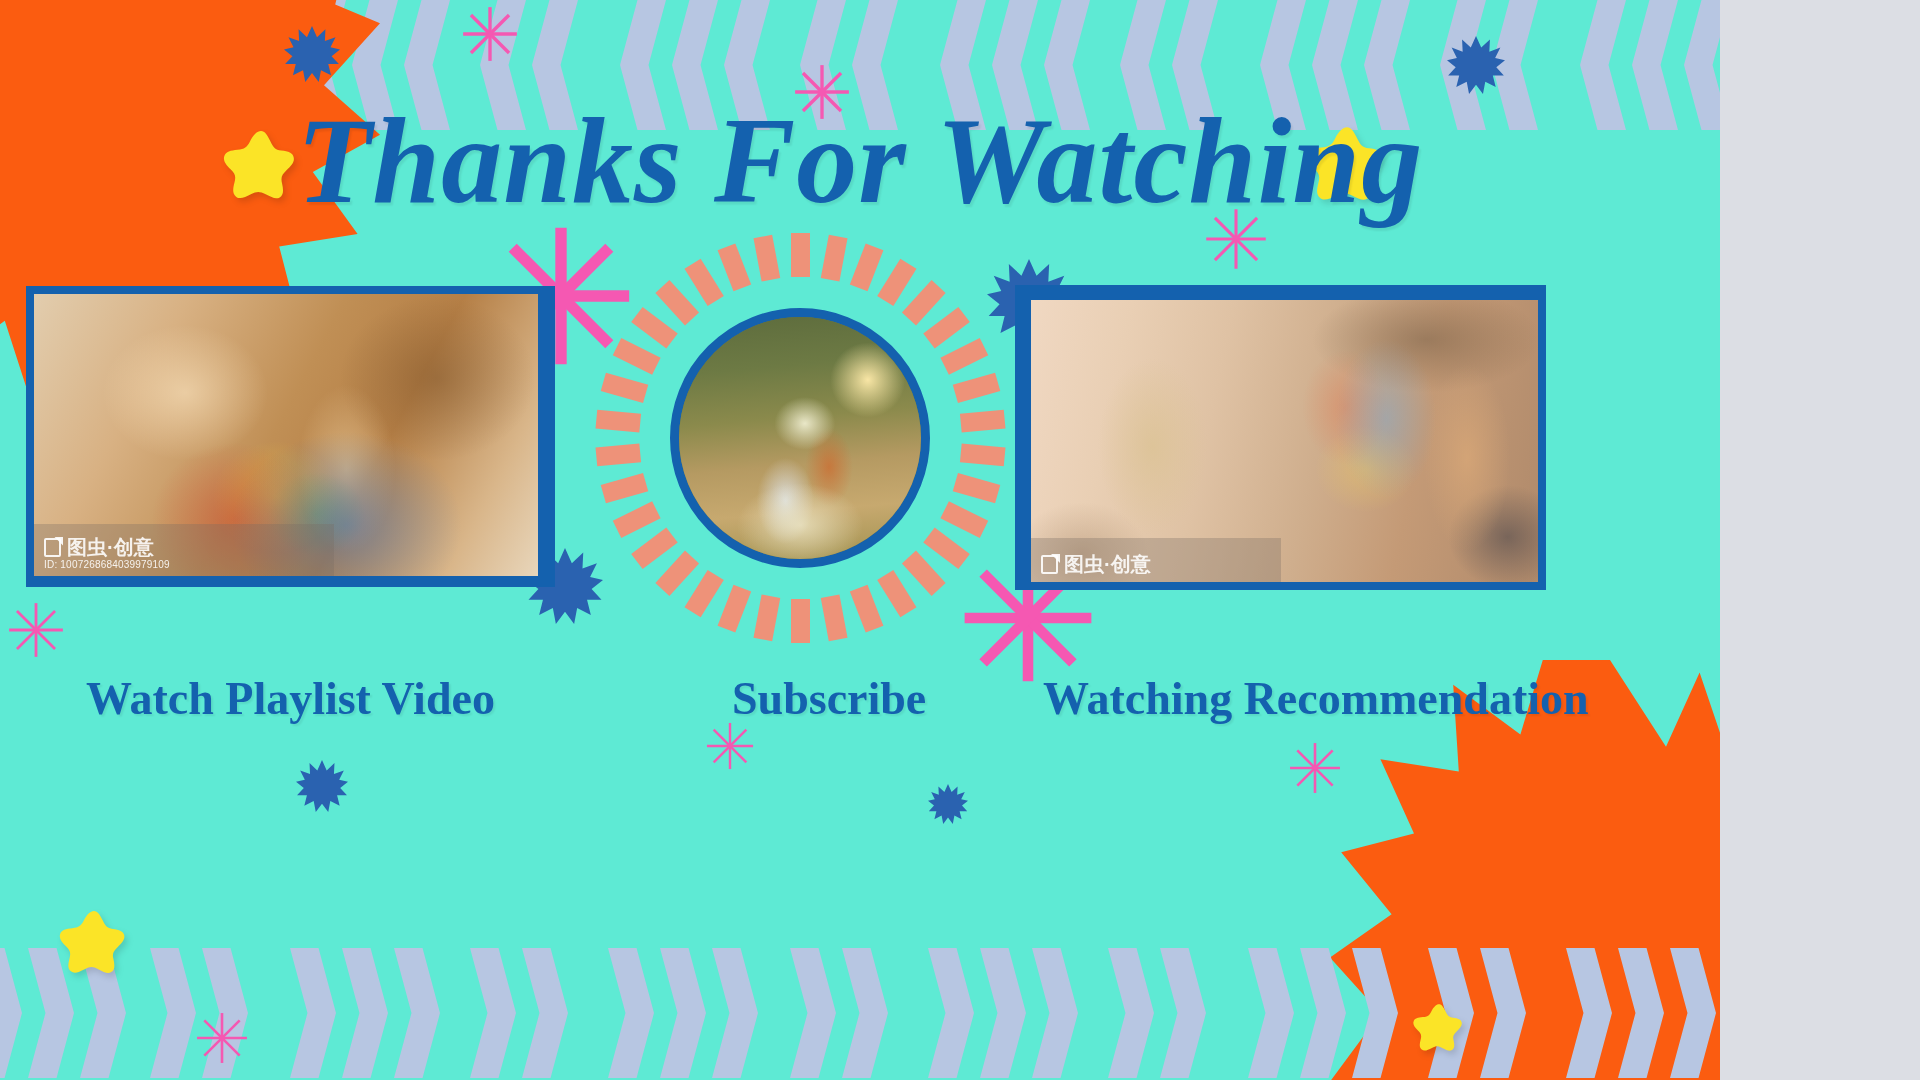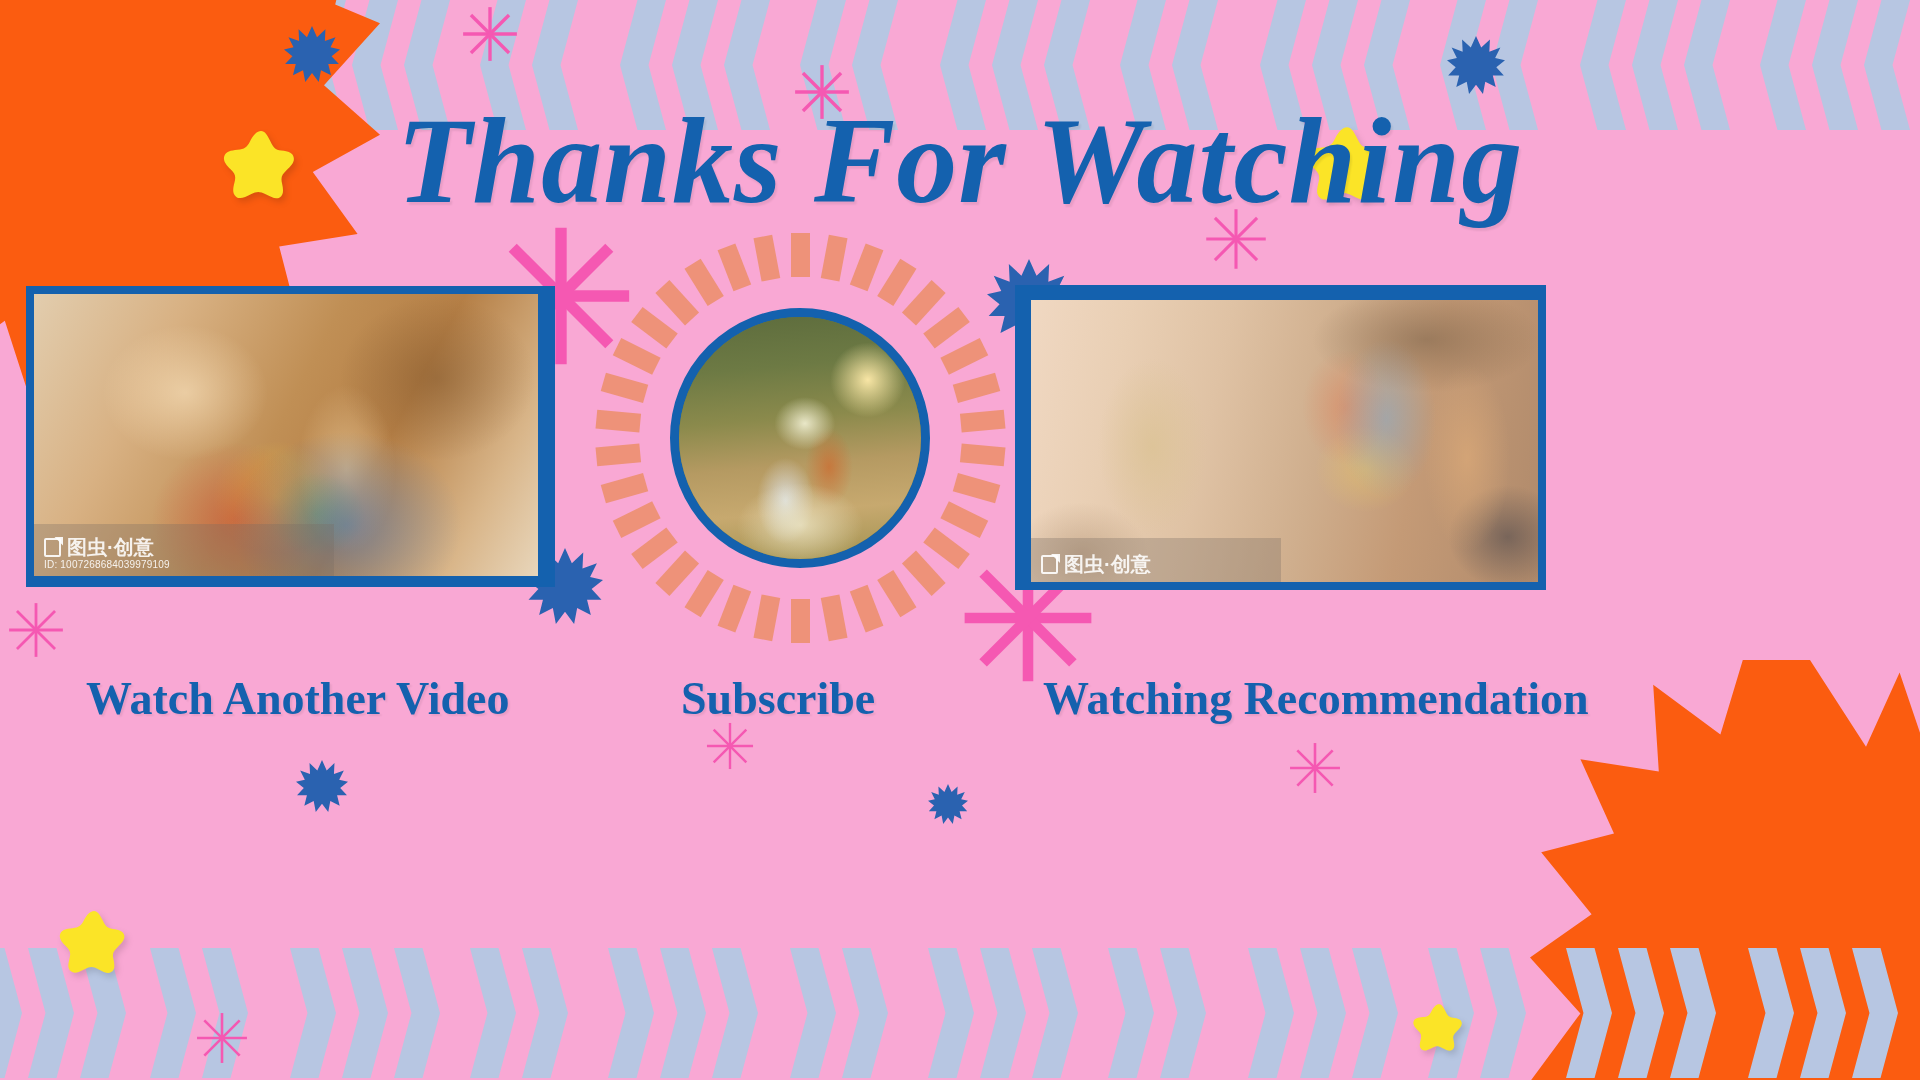--- a/index.html
+++ b/index.html
@@ -4,22 +4,22 @@
 <style>
   html, body {
     margin: 0; padding: 0;
     width: 1920px; height: 1080px;
     overflow: hidden;
     background: #dcdee4;
     font-family: "Liberation Serif", serif;
   }
   #stage {
     position: relative;
-    width: 1920px; height: 1080px;
-    background: #f9a8d4;
+    width: 1720px; height: 1080px;
+    background: #5eead4;
     overflow: hidden;
     text-decoration: underline;
   }
 
   
   .chev-band {
     position: absolute;
     height: 130px;
     overflow: hidden;
   }
@@ -373,21 +373,21 @@
       <div class="wm-top">
         <span class="wm-logo"></span>
         <span>图虫·创意</span>
       </div>
       <div class="wm-id">ID: 1007268684039979109</div>
     </div>
   </div>
   <div class="frame-accent" style="left:26px; top:578px; width:528px; height:9px;"></div>
   <div class="frame-accent" style="left:546px; top:286px; width:9px; height:301px;"></div>
 
-  <div class="caption" style="left:86px; top:672px;">Watch Another Video</div>
+  <div class="caption" style="left:86px; top:672px;">Watch Playlist Video</div>
 
   <div id="sub-wrap">
     <div id="rays">
         <div class="ray" style="transform: translateY(-205px) rotate(0deg);"></div>
         <div class="ray" style="transform: translateY(-205px) rotate(10.5882deg);"></div>
         <div class="ray" style="transform: translateY(-205px) rotate(21.1765deg);"></div>
         <div class="ray" style="transform: translateY(-205px) rotate(31.7647deg);"></div>
         <div class="ray" style="transform: translateY(-205px) rotate(42.3529deg);"></div>
         <div class="ray" style="transform: translateY(-205px) rotate(52.9412deg);"></div>
         <div class="ray" style="transform: translateY(-205px) rotate(63.5294deg);"></div>
@@ -425,21 +425,21 @@
              radial-gradient(ellipse 90px 60px at 50% 86%, rgba(240,235,205,0.75), rgba(240,235,205,0) 70%),
              radial-gradient(ellipse 46px 40px at 52% 44%, rgba(238,236,206,0.95), rgba(238,236,206,0) 66%),
              radial-gradient(ellipse 34px 56px at 62% 62%, rgba(205,105,45,0.70), rgba(205,105,45,0) 70%),
              radial-gradient(ellipse 40px 60px at 44% 76%, rgba(222,230,238,0.85), rgba(222,230,238,0) 72%),
              linear-gradient(175deg, #5d6c3d 0%, #6d7a44 22%, #8b8a4c 42%, #b59a62 60%, #c7a96f 78%, #a0914f 100%);
              filter: blur(0.3px);">
       </div>
     </div>
   </div>
 
-  <div class="caption" style="left:681px; top:672px;">Subscribe</div>
+  <div class="caption" style="left:732px; top:672px;">Subscribe</div>
 
   <div class="frame" id="frame-3" style="left:1023px; top:292px; width:523px; height:298px;">
     <div class="photo" style="background:
            radial-gradient(ellipse 70px 110px at 70% 42%, rgba(120,170,215,0.45), rgba(120,170,215,0) 72%),
            radial-gradient(ellipse 60px 80px at 62% 38%, rgba(230,110,70,0.35), rgba(230,110,70,0) 72%),
            radial-gradient(ellipse 70px 60px at 66% 60%, rgba(250,220,90,0.30), rgba(250,220,90,0) 72%),
            radial-gradient(ellipse 60px 130px at 86% 56%, rgba(220,170,120,0.70), rgba(220,170,120,0) 72%),
            radial-gradient(ellipse 74px 120px at 24% 52%, rgba(220,195,150,0.85), rgba(220,195,150,0) 74%),
            radial-gradient(ellipse 150px 70px at 78% 14%, rgba(120,95,70,0.55), rgba(120,95,70,0) 76%),
            radial-gradient(ellipse 80px 70px at 94% 84%, rgba(60,60,70,0.50), rgba(60,60,70,0) 74%),

